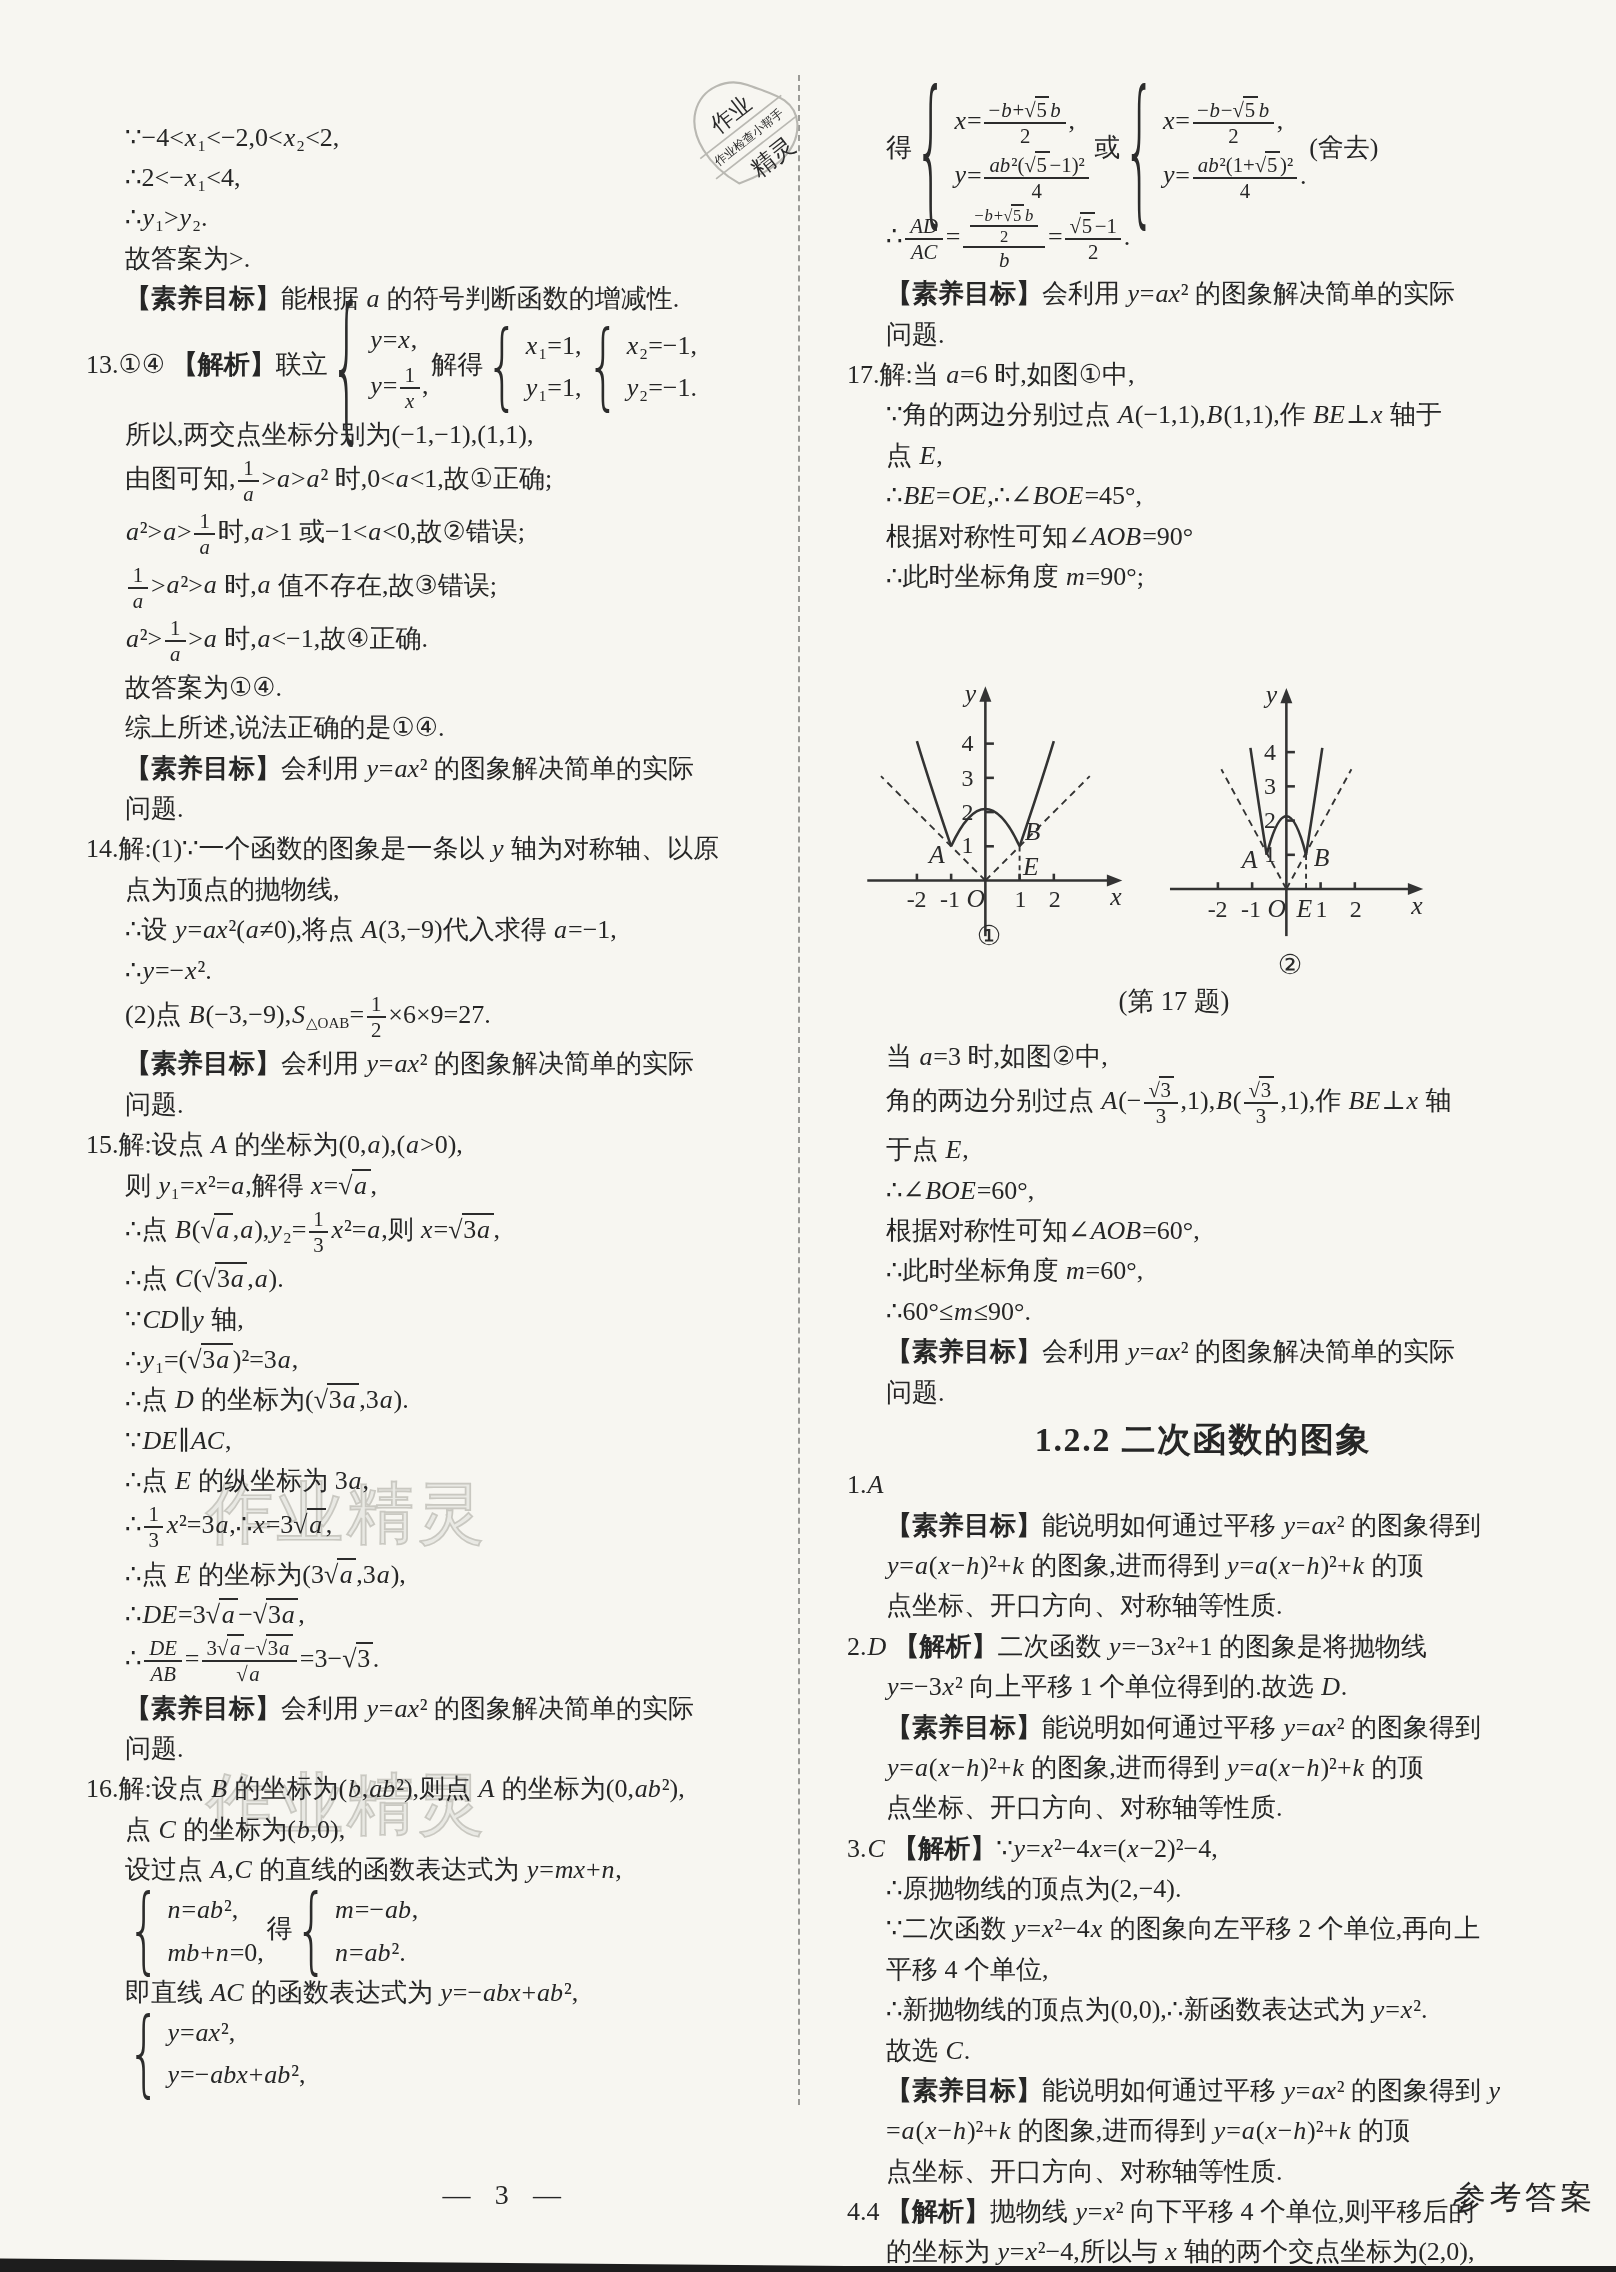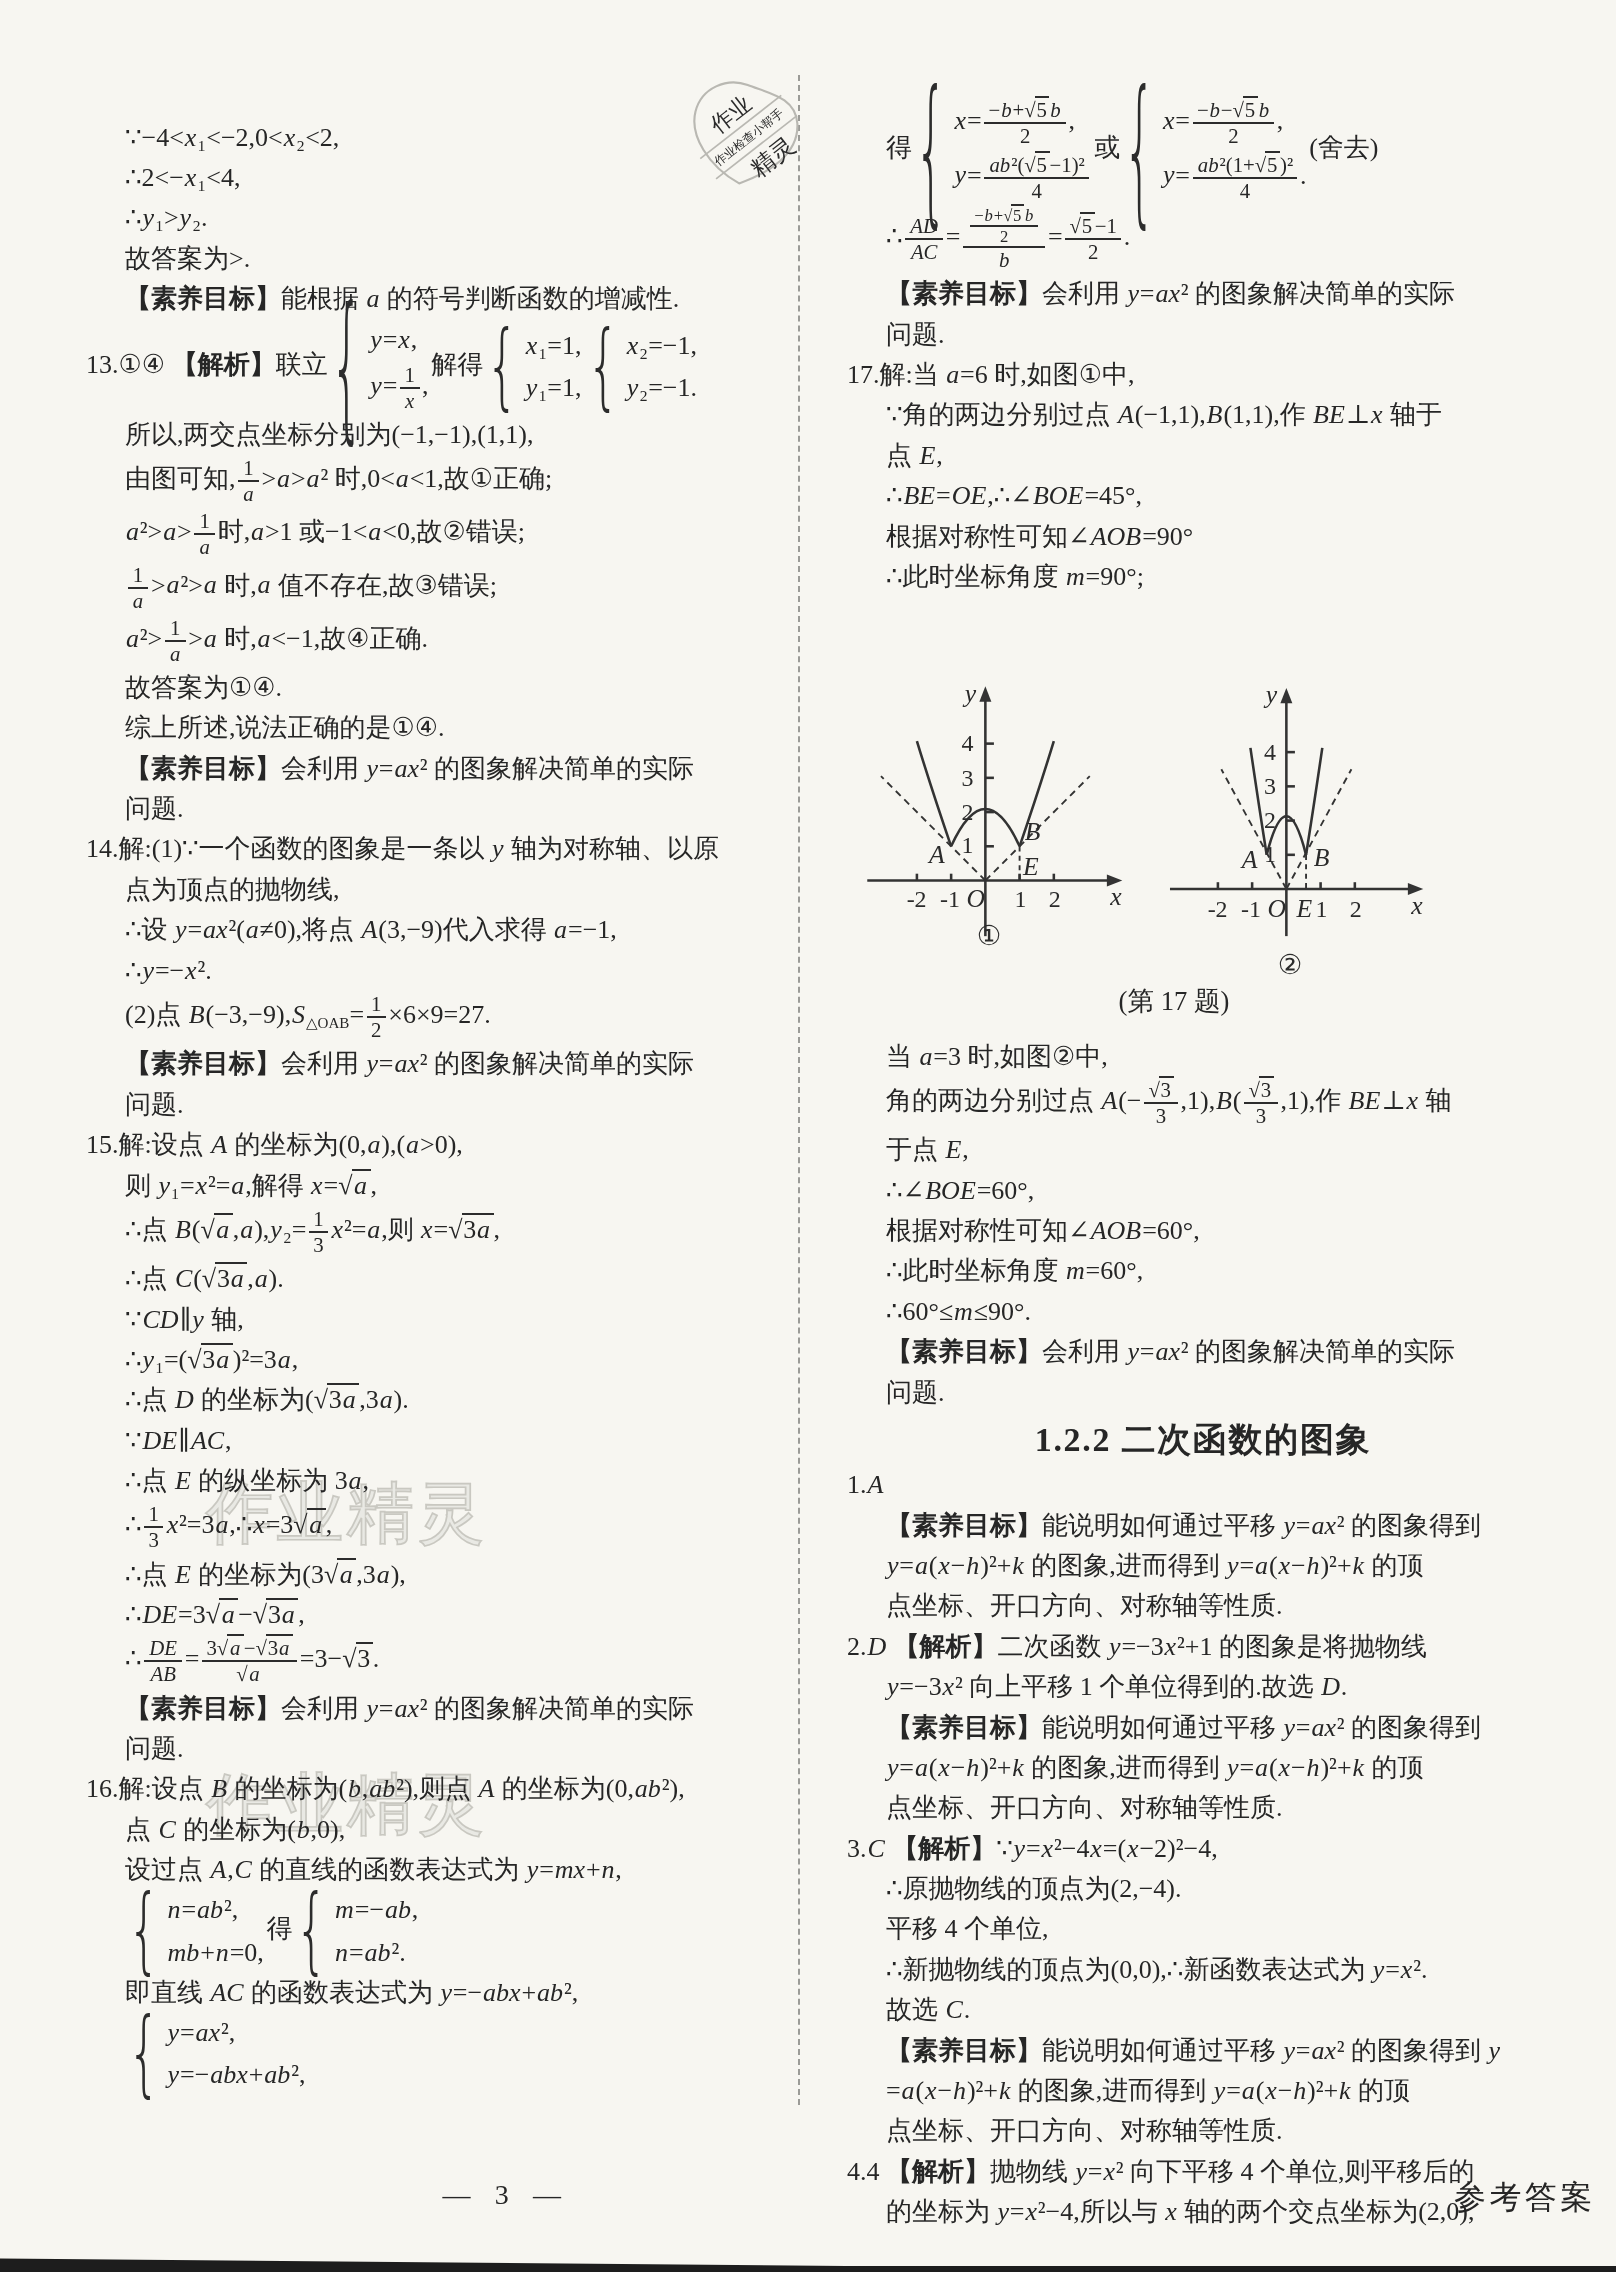--- a/index.html
+++ b/index.html
@@ -265,20 +265,21 @@
       <div class="line "><span class="b ">【素养目标】</span><span>能说明如何通过平移 </span><span class="lat">y</span><span>=</span><span class="lat">ax</span><span>² 的图象得到</span></div>
       <div class="line "><span class="lat">y</span><span>=</span><span class="lat">a</span><span>(</span><span class="lat">x</span><span>−</span><span class="lat">h</span><span>)²+</span><span class="lat">k</span><span> 的图象,进而得到 </span><span class="lat">y</span><span>=</span><span class="lat">a</span><span>(</span><span class="lat">x</span><span>−</span><span class="lat">h</span><span>)²+</span><span class="lat">k</span><span> 的顶</span></div>
       <div class="line "><span>点坐标、开口方向、对称轴等性质.</span></div>
       <div class="line it"><span>2.</span><span class="lat">D</span><span> </span><span class="b ">【解析】</span><span>二次函数 </span><span class="lat">y</span><span>=−3</span><span class="lat">x</span><span>²+1 的图象是将抛物线</span></div>
       <div class="line "><span class="lat">y</span><span>=−3</span><span class="lat">x</span><span>² 向上平移 1 个单位得到的.故选 </span><span class="lat">D</span><span>.</span></div>
       <div class="line "><span class="b ">【素养目标】</span><span>能说明如何通过平移 </span><span class="lat">y</span><span>=</span><span class="lat">ax</span><span>² 的图象得到</span></div>
       <div class="line "><span class="lat">y</span><span>=</span><span class="lat">a</span><span>(</span><span class="lat">x</span><span>−</span><span class="lat">h</span><span>)²+</span><span class="lat">k</span><span> 的图象,进而得到 </span><span class="lat">y</span><span>=</span><span class="lat">a</span><span>(</span><span class="lat">x</span><span>−</span><span class="lat">h</span><span>)²+</span><span class="lat">k</span><span> 的顶</span></div>
       <div class="line "><span>点坐标、开口方向、对称轴等性质.</span></div>
       <div class="line it"><span>3.</span><span class="lat">C</span><span> </span><span class="b ">【解析】</span><span>∵</span><span class="lat">y</span><span>=</span><span class="lat">x</span><span>²−4</span><span class="lat">x</span><span>=(</span><span class="lat">x</span><span>−2)²−4,</span></div>
       <div class="line "><span>∴原抛物线的顶点为(2,−4).</span></div>
+      <div class="line "><span>∵二次函数 </span><span class="lat">y</span><span>=</span><span class="lat">x</span><span>²−4</span><span class="lat">x</span><span> 的图象向左平移 2 个单位,再向上</span></div>
       <div class="line "><span>平移 4 个单位,</span></div>
       <div class="line "><span>∴新抛物线的顶点为(0,0),∴新函数表达式为 </span><span class="lat">y</span><span>=</span><span class="lat">x</span><span>².</span></div>
       <div class="line "><span>故选 </span><span class="lat">C</span><span>.</span></div>
       <div class="line "><span class="b ">【素养目标】</span><span>能说明如何通过平移 </span><span class="lat">y</span><span>=</span><span class="lat">ax</span><span>² 的图象得到 </span><span class="lat">y</span></div>
       <div class="line "><span>=</span><span class="lat">a</span><span>(</span><span class="lat">x</span><span>−</span><span class="lat">h</span><span>)²+</span><span class="lat">k</span><span> 的图象,进而得到 </span><span class="lat">y</span><span>=</span><span class="lat">a</span><span>(</span><span class="lat">x</span><span>−</span><span class="lat">h</span><span>)²+</span><span class="lat">k</span><span> 的顶</span></div>
       <div class="line "><span>点坐标、开口方向、对称轴等性质.</span></div>
       <div class="line it"><span>4.4 </span><span class="b ">【解析】</span><span>抛物线 </span><span class="lat">y</span><span>=</span><span class="lat">x</span><span>² 向下平移 4 个单位,则平移后的</span></div>
       <div class="line "><span>的坐标为 </span><span class="lat">y</span><span>=</span><span class="lat">x</span><span>²−4,所以与 </span><span class="lat">x</span><span> 轴的两个交点坐标为(2,0),</span></div>
     </div>
 

